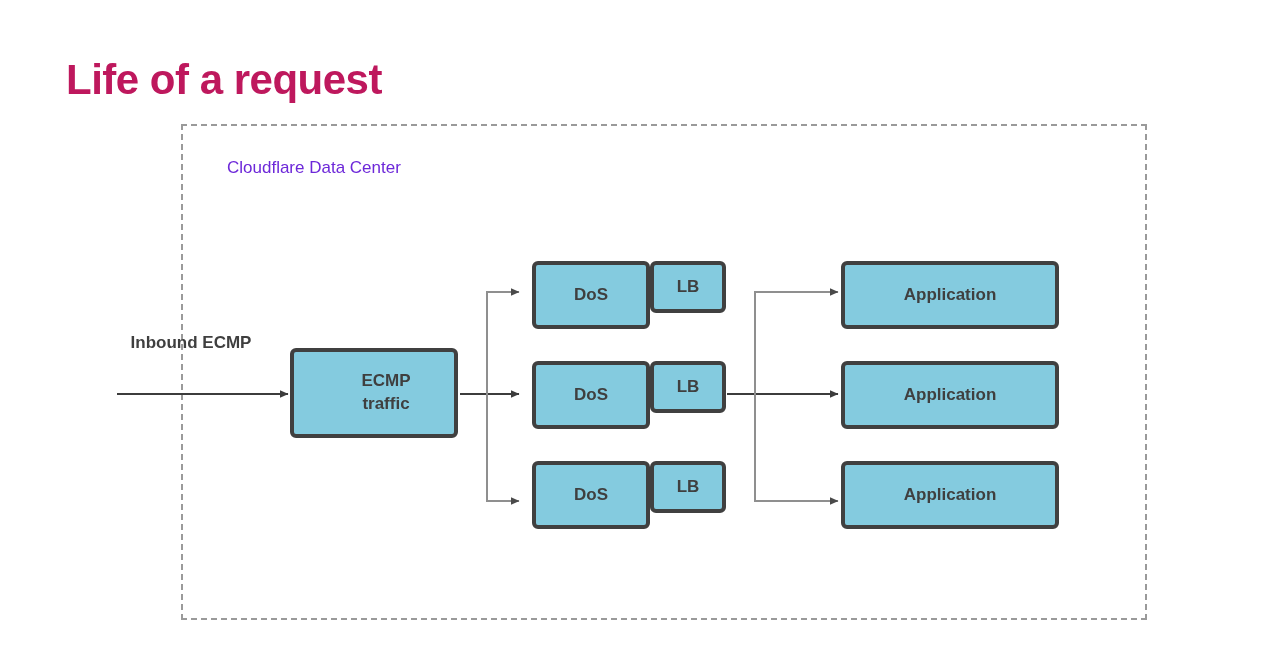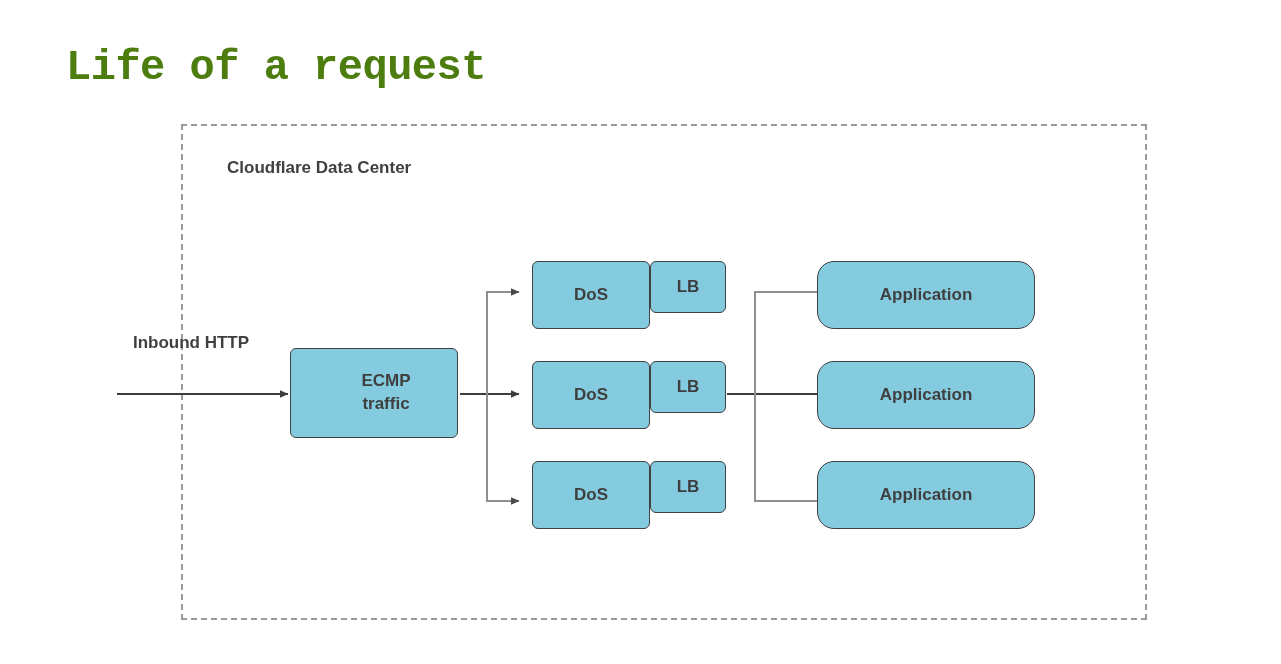--- a/index.html
+++ b/index.html
@@ -13,47 +13,46 @@
     position: relative;
     overflow: hidden;
     font-family: "Liberation Sans", sans-serif;
     -webkit-font-smoothing: antialiased;
   }
 
   
   #page-title {
     position: absolute;
     left: 66px;
-    top: 44px;
+    top: 56px;
     font-size: 42px;
     font-weight: bold;
-    color: #4d7c0f;
+    color: #be185d;
     letter-spacing: -0.5px;
     line-height: 1.15;
     white-space: nowrap;
-    font-family: Liberation Mono, monospace;
   }
 
   
   #datacenter-container {
     position: absolute;
     left: 181px;
     top: 124px;
     width: 966px;
     height: 496px;
     border: 2px dashed #9a9a9a;
     box-sizing: border-box;
   }
   #datacenter-label {
     position: absolute;
     left: 227px;
     top: 158px;
     font-size: 17px;
-    font-weight: bold;
-    color: #404040;
+    font-weight: normal;
+    color: #6d28d9;
     white-space: nowrap;
   }
 
   
   #inbound-label {
     position: absolute;
     left: 101px;
     top: 331px;
     width: 180px;
     text-align: center;
@@ -71,53 +70,53 @@
     width: 1281px;
     height: 664px;
     pointer-events: none;
   }
 
   
   .node {
     position: absolute;
     box-sizing: border-box;
     background: #84cbdf;
-    border: 1px solid #404040;
+    border: 4px solid #404040;
     border-radius: 6px;
     display: flex;
     align-items: center;
     justify-content: center;
     text-align: center;
     color: #3f3f3f;
     font-size: 17px;
     font-weight: bold;
     line-height: 1.35;
   }
   .node-ecmp   { left: 290px; width: 168px; height: 90px; }
   .node-dos    { width: 118px; height: 68px; }
   .node-lb     { width: 76px;  height: 52px; }
-  .node-app    { left: 817px; width: 218px; height: 68px; font-size: 17px; border-radius: 17px; }
+  .node-app    { left: 841px; width: 218px; height: 68px; font-size: 17px; }
 
   .row-1 { top: 261px; }
   .row-2 { top: 361px; }
   .row-3 { top: 461px; }
 
   .dos-x { left: 532px; }
   .lb-x  { left: 650px; }
 </style>
 </head>
 <body>
 
 <div id="page-title">Life of a request</div>
 
 <div id="datacenter-container"></div>
 <div id="datacenter-label">Cloudflare Data Center</div>
 
 <div id="inbound-label">
-  <div>Inbound HTTP</div>
+  <div>Inbound ECMP</div>
 </div>
 
 <svg id="connectors" width="1281" height="664" viewBox="0 0 1281 664" xmlns="http://www.w3.org/2000/svg">
   <defs>
     <marker id="arrow-dark" markerWidth="9" markerHeight="9" refX="8" refY="4.5" orient="auto" markerUnits="userSpaceOnUse">
       <path d="M0,0.8 L8.5,4.5 L0,8.2 z" fill="#3c3c3c"></path>
     </marker>
     <marker id="arrow-light" markerWidth="9" markerHeight="9" refX="8" refY="4.5" orient="auto" markerUnits="userSpaceOnUse">
       <path d="M0,0.8 L8.5,4.5 L0,8.2 z" fill="#4a4a4a"></path>
     </marker>

